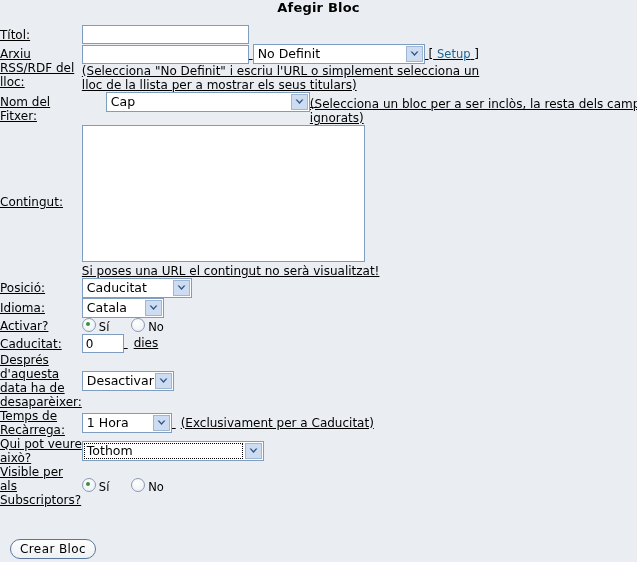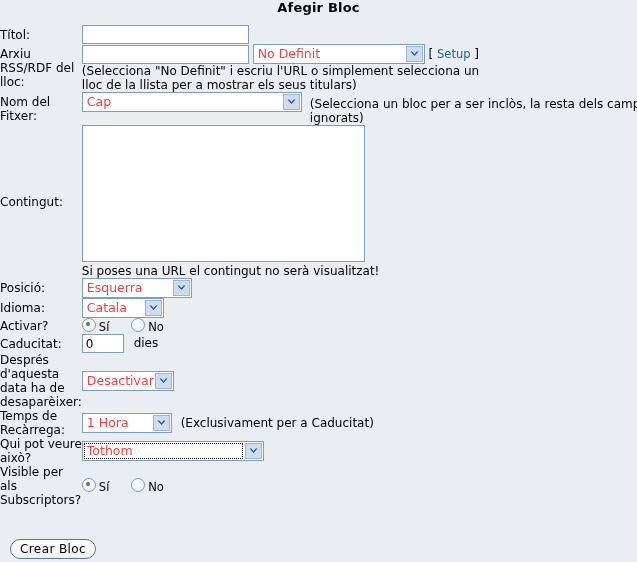--- a/index.html
+++ b/index.html
@@ -30,20 +30,21 @@
   }
   table.form {
     border-collapse: collapse;
     width: 637px;
     margin-top: 4px;
   }
   table.form td {
     vertical-align: middle;
     padding: 0;
     font-size: 12px;
+    text-decoration: underline;
   }
   td.label-cell {
     width: 209px;
     padding-left: 11px;
     padding-right: 4px;
     box-sizing: border-box;
     vertical-align: middle;
     line-height: 14px;
   }
   td.field-cell {
@@ -71,21 +72,21 @@
   .sel {
     display: inline-block;
     position: relative;
     vertical-align: middle;
     background: #ffffff;
     border: 1px solid #7f9dbe;
     height: 20px;
     box-sizing: border-box;
     font-size: 12.5px;
     line-height: 18px;
-    color: #ef4444;
+    color: #000000;
     white-space: nowrap;
     overflow: hidden;
   }
   .sel .sel-text {
     display: block;
     padding-left: 4px;
     padding-right: 22px;
     height: 18px;
     line-height: 18px;
     overflow: hidden;
@@ -106,21 +107,21 @@
     background: #cddcf0;
     border: 1px solid #9db6d4;
     box-sizing: border-box;
     display: flex;
     align-items: center;
     justify-content: center;
   }
   .sel .arrow-btn svg { display: block; }
 
   .sel-nodefinit { width: 172px; }
-  .sel-cap       { width: 220px; }
+  .sel-cap       { width: 204px; margin-left: 24px; }
   .sel-posicio   { width: 110px; }
   .sel-idioma    { width: 82px; }
   .sel-desapar   { width: 92px; }
   .sel-recarrega { width: 90px; }
   .sel-qui       { width: 182px; }
 
   
   .area {
     width: 283px;
     height: 137px;
@@ -256,21 +257,21 @@
       <td class="field-cell">
         <div class="area"></div>
         <div class="hint" style="margin-top:2px;">Si poses una URL el contingut no serà visualitzat!</div>
       </td>
     </tr>
 
     <tr>
       <td class="label-cell">Posició:</td>
       <td class="field-cell">
         <span class="sel sel-posicio">
-          <span class="sel-text">Esquerra</span>
+          <span class="sel-text">Caducitat</span>
           <span class="arrow-btn">
             <svg width="9" height="6" viewBox="0 0 9 6" aria-hidden="true">
               <path d="M0.5 0.5 L4.5 5 L8.5 0.5 L6.8 0.5 L4.5 3.1 L2.2 0.5 Z" fill="#2f5584"></path>
             </svg>
           </span>
         </span>
       </td>
     </tr>
 
     <tr>

